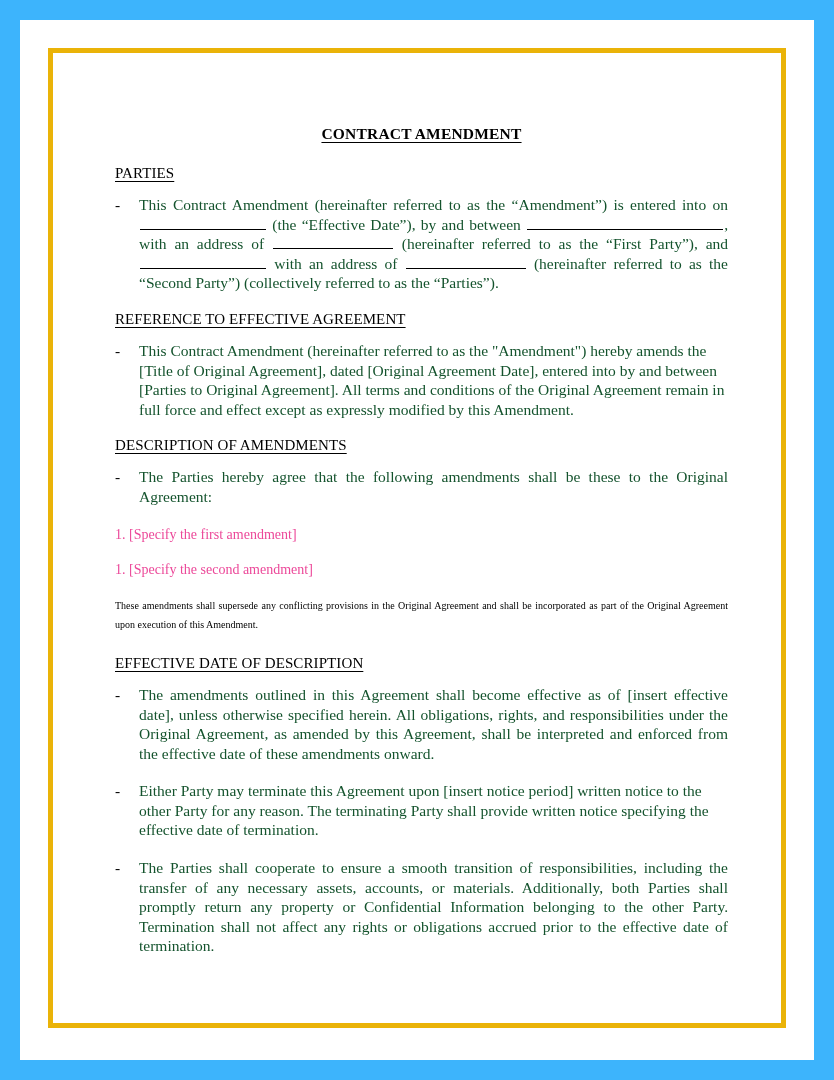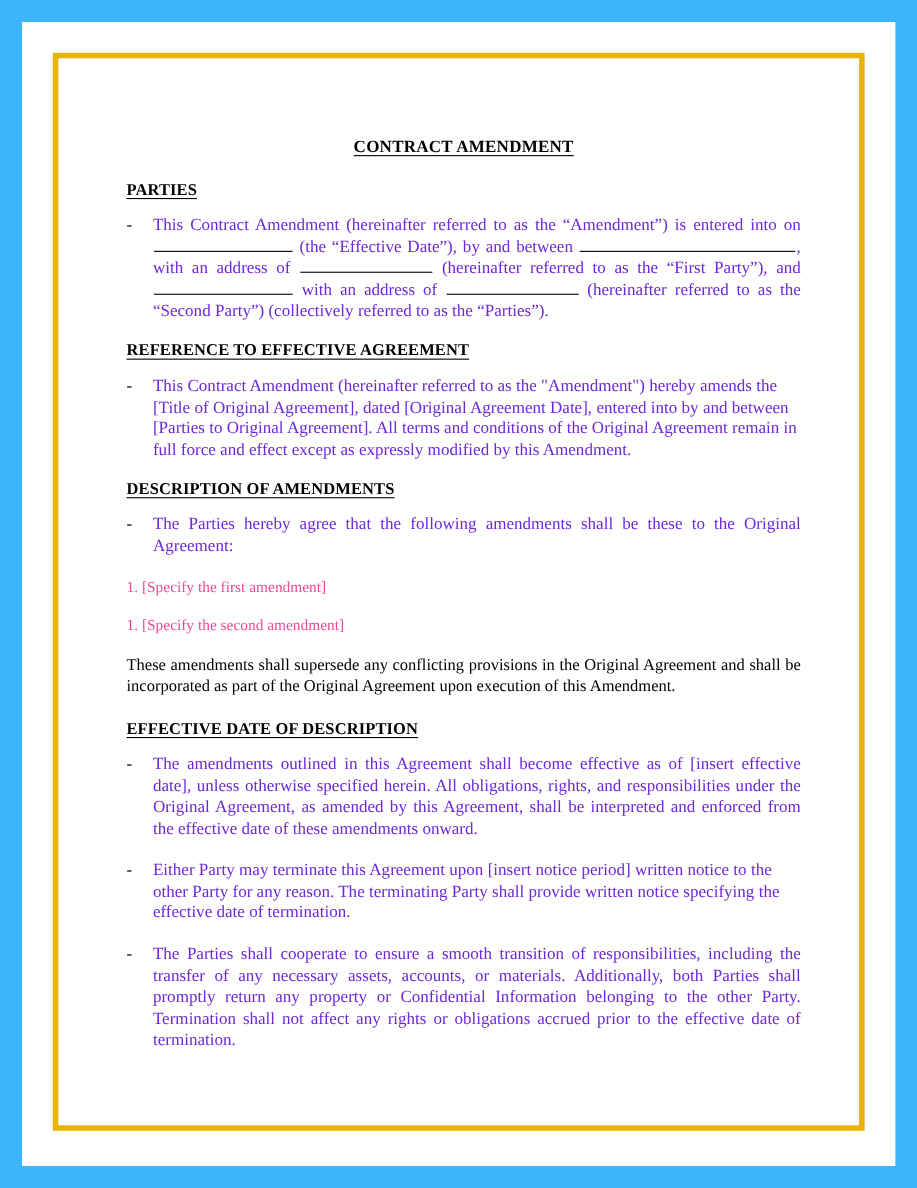--- a/index.html
+++ b/index.html
@@ -50,21 +50,21 @@
     letter-spacing: 0.2px;
     margin: 0 0 22px 0;
     color: #000;
   }
   .doc-title span {
     text-decoration: underline;
     text-underline-offset: 3px;
   }
 
   .section-heading {
-    font-weight: bold;
+    font-weight: normal;
     font-size: 15px;
     margin: 0 0 13px 0;
     color: #000;
     letter-spacing: 0.1px;
   }
   .section-heading span {
     text-decoration: underline;
     text-underline-offset: 3px;
   }
 
@@ -77,29 +77,29 @@
     flex: 0 0 24px;
     font-size: 15.5px;
     line-height: 19.6px;
     color: #000;
   }
   .bullet-text {
     flex: 1 1 auto;
     font-size: 15.5px;
     line-height: 19.6px;
     text-align: justify;
-    color: #6d28d9;
+    color: #14532d;
     hyphens: none;
   }
   .bullet-text.nojustify {
     text-align: left;
   }
 
   .plain-para {
-    font-size: 15px;
+    font-size: 10px;
     line-height: 19.6px;
     text-align: justify;
     color: #000;
     margin: 0 0 18px 0;
   }
 
   .num-item {
     font-size: 14px;
     line-height: 19.6px;
     color: #ec4899;

